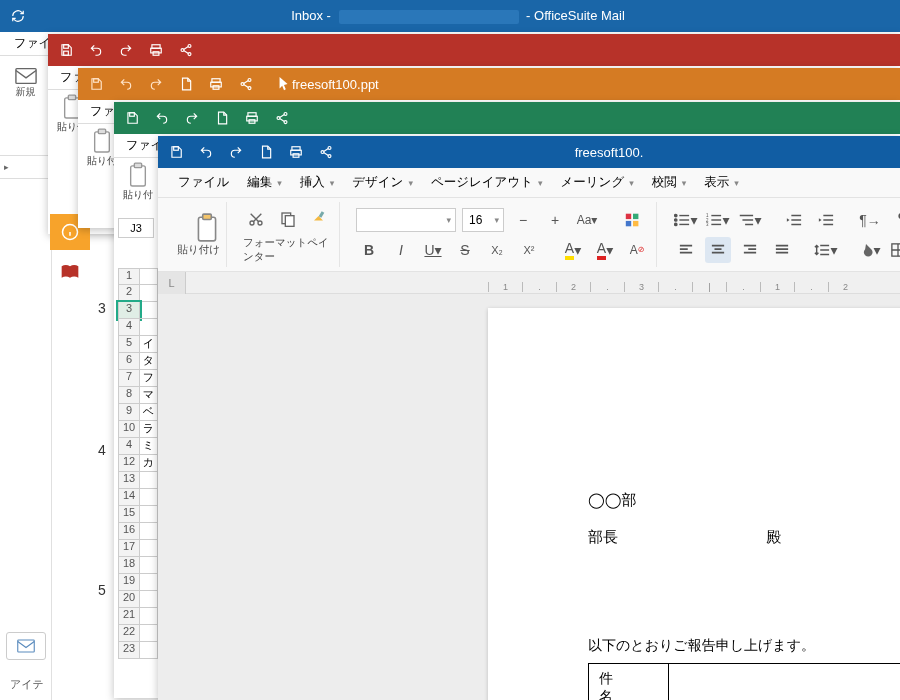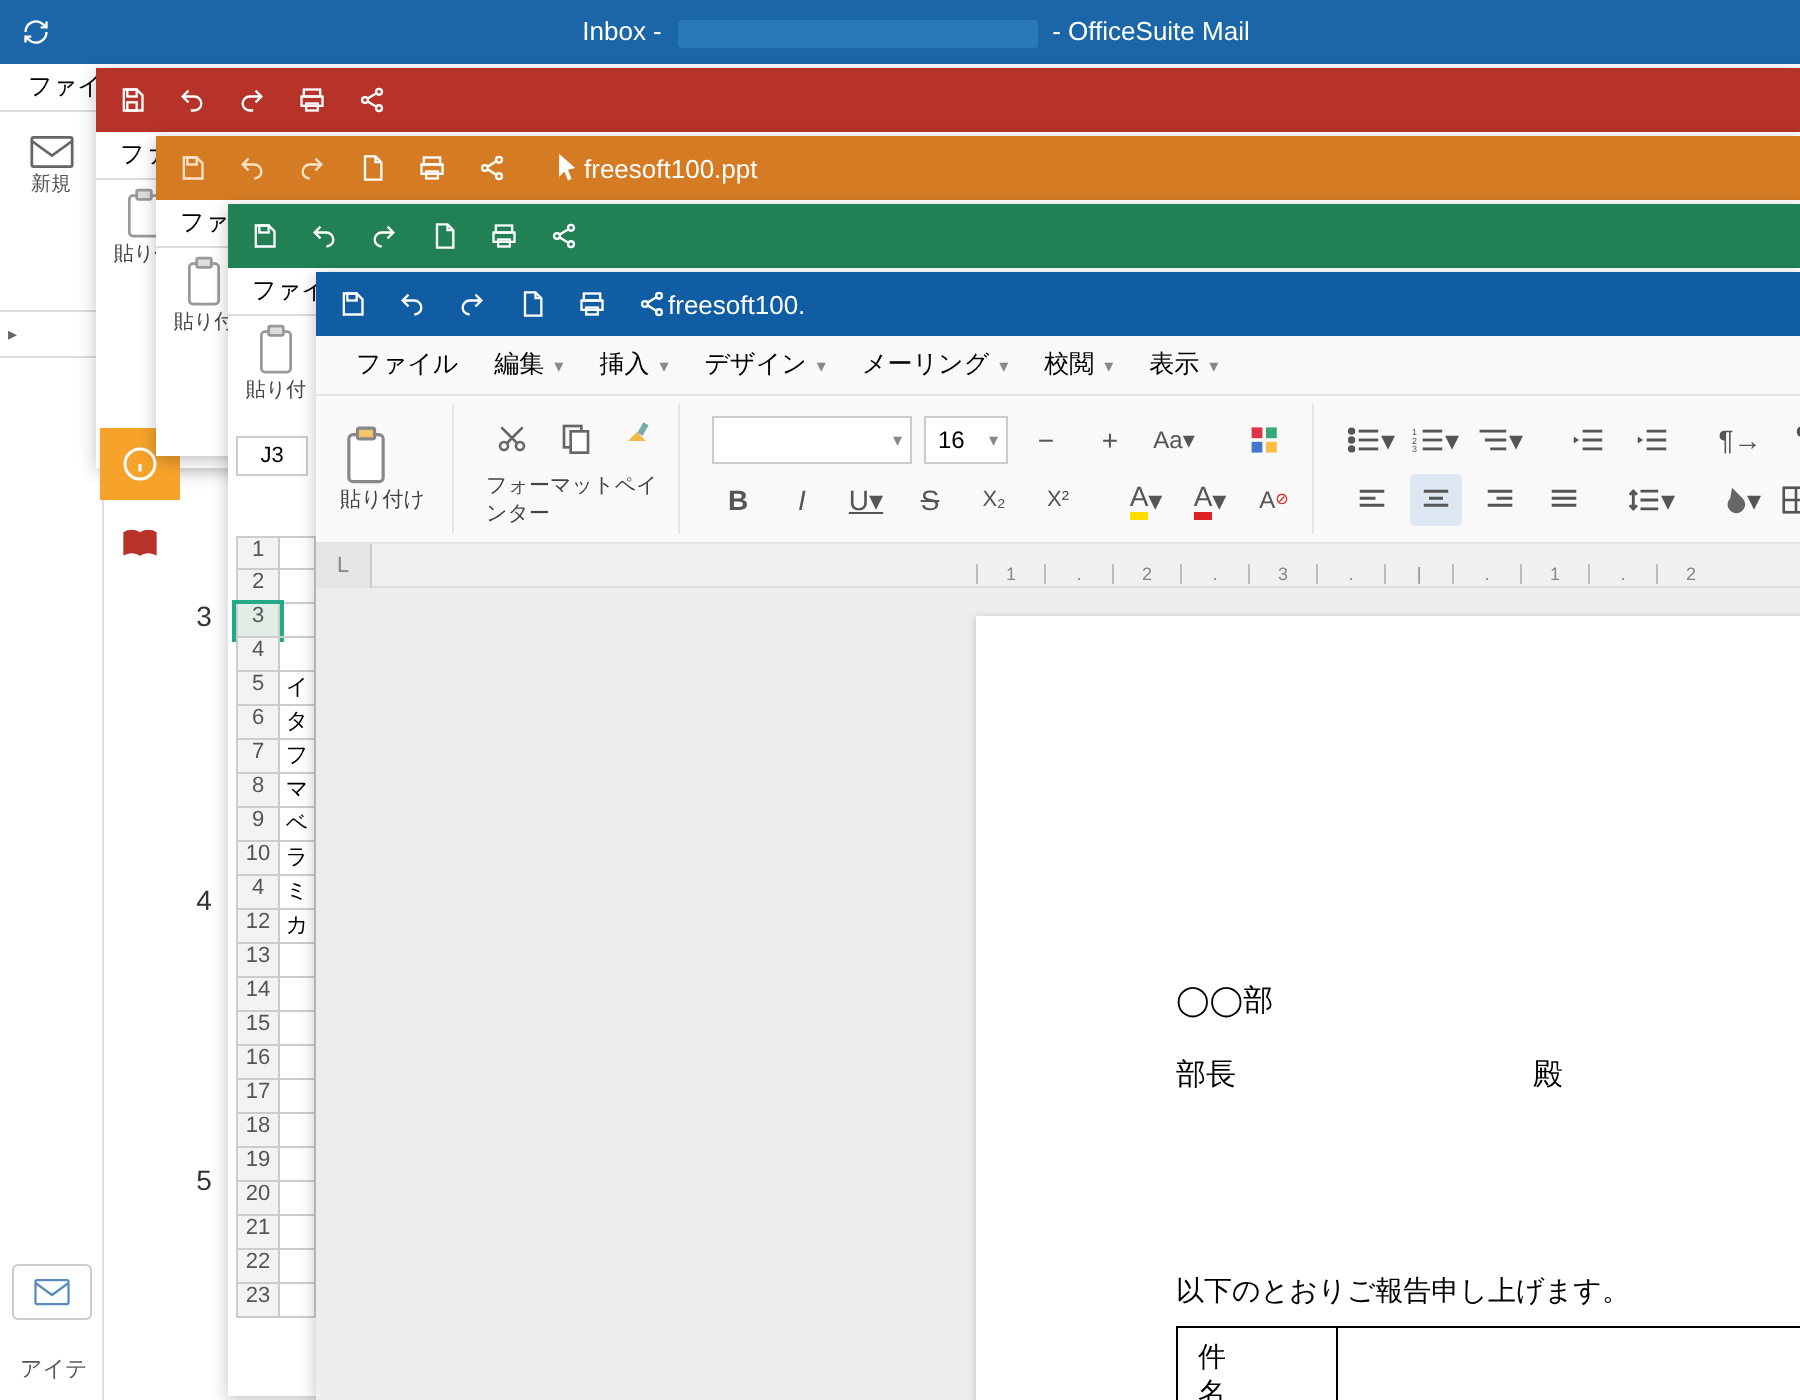--- a/index.html
+++ b/index.html
@@ -45,32 +45,32 @@
   #w-xls .paste {position:absolute; left:4px; top:60px; width:40px; display:flex; flex-direction:column; align-items:center; font-size:10px; color:#444;}
   #w-xls .cellref { position:absolute; left:4px; top:116px; width:36px; height:20px; border:1px solid #ccc; font-size:11px; display:flex; align-items:center; justify-content:center;}
   #w-xls .grid { position:absolute; left:4px; top:166px; width:60px; bottom:0; font-size:11px;}
   #w-xls .grid .rownum { width:22px; height:17px; border:1px solid #ccc; border-top:none; background:#f3f3f3; text-align:center; color:#555; float:left; clear:left;}
   #w-xls .grid .cell { width:18px; height:17px; border:1px solid #ccc; border-top:none; border-left:none; float:left; text-align:center; overflow:hidden;}
   #w-xls .marker { position:absolute; text-align:center; width:20px; font-size:14px; color:#333;}
 
   
   #w-doc { left: 158px; top: 136px; width: 742px; height: 564px; background:#fff; }
   #w-doc .titlebar { background: #115da3; }
-  #w-doc .titlebar .title { text-align: left; padding-right: 6px; }
+  #w-doc .titlebar .title { text-align: center; padding-right: 6px; }
   #w-doc .menubar { height: 30px; display:flex; align-items:center; gap: 6px; padding-left:14px; font-size:12.5px; border-bottom:1px solid #e3e3e3; background:#f9f9f9;}
   #w-doc .menubar .mi { padding: 4px 6px; display:flex; align-items:center; gap:3px; }
   #w-doc .menubar .caret::after { content:"▾"; font-size:9px; color:#888; margin-left:2px;}
   #w-doc .toolbar { height: 74px; display:flex; padding:4px 6px; gap:10px; border-bottom:1px solid #e3e3e3; background:#f9f9f9;}
   #w-doc .grp { display:flex; flex-direction:column; justify-content:center; gap:4px; padding:0 6px; border-right:1px solid #e5e5e5;}
   #w-doc .grp:last-child{border-right:none;}
   #w-doc .row { display:flex; align-items:center; gap:6px; }
   #w-doc .tbtn { width:26px; height:26px; display:flex; align-items:center; justify-content:center; color:#555; font-size:14px; border-radius:3px;}
   #w-doc .sel { height:24px; border:1px solid #ccc; background:#fff; font-size:12px; padding:0 18px 0 6px; display:flex; align-items:center; position:relative; }
   #w-doc .sel::after{content:"▾"; position:absolute; right:4px; font-size:9px; color:#888;}
-  #w-doc .paste-big { width:50px; display:flex; flex-direction:column; align-items:flex-start; font-size:10.5px; color:#444;}
+  #w-doc .paste-big { width:50px; display:flex; flex-direction:column; align-items:flex-end; font-size:10.5px; color:#444;}
   #w-doc .ftxt { font-size:10.5px; color:#444;}
   #w-doc .ruler-area{ position:relative; height:22px; background:#f0f0f0; border-bottom:1px solid #ddd;}
   #w-doc .ruler-corner{position:absolute; left:0; top:0; width:28px; height:22px; background:#e5e5e5; display:flex; align-items:center; justify-content:center; font-size:11px; color:#888; border-right:1px solid #ccc;}
   #w-doc .hruler{position:absolute; left:330px; right:0; top:0; height:22px; font-size:9px; color:#888; display:flex; align-items:flex-end; padding-bottom:2px;}
   #w-doc .hruler span{width:34px; text-align:center; border-left:1px solid #bbb; height:10px; padding-top:0;}
   #w-doc .docarea{ position:absolute; left:0; right:0; top:158px; bottom:0; background:#ededed; overflow:hidden;}
   #w-doc .page { position:absolute; left:330px; top:14px; width:600px; height:800px; background:#fff; box-shadow:0 1px 4px rgba(0,0,0,.2); padding:130px 40px 40px 100px; font-family:"MS Mincho","Yu Mincho",serif;}
   #w-doc .page .title{ font-size:26px; text-align:right; padding-right:10px; letter-spacing:8px;}
   #w-doc .page .line{ font-size:15px; margin-top:18px;}
   #w-doc .page .notice{ font-size:14px; margin-top:90px;}
@@ -399,20 +399,21 @@
         </span>
     </div>
     <div class="title">freesoft100.</div>
   </div>
 
   <div class="menubar">
     <div class="mi">ファイル</div>
     <div class="mi caret">編集</div>
     <div class="mi caret">挿入</div>
     <div class="mi caret">デザイン</div>
+    <div class="mi caret">ページレイアウト</div>
     <div class="mi caret">メーリング</div>
     <div class="mi caret">校閲</div>
     <div class="mi caret">表示</div>
   </div>
 
   <div class="toolbar">
     <div class="grp">
       <div class="paste-big">
         <svg width="26" height="30" viewBox="0 0 24 28" fill="none" stroke="#888" stroke-width="1.5">
             <rect x="4" y="4" width="16" height="22" rx="2" fill="#fff"></rect>

